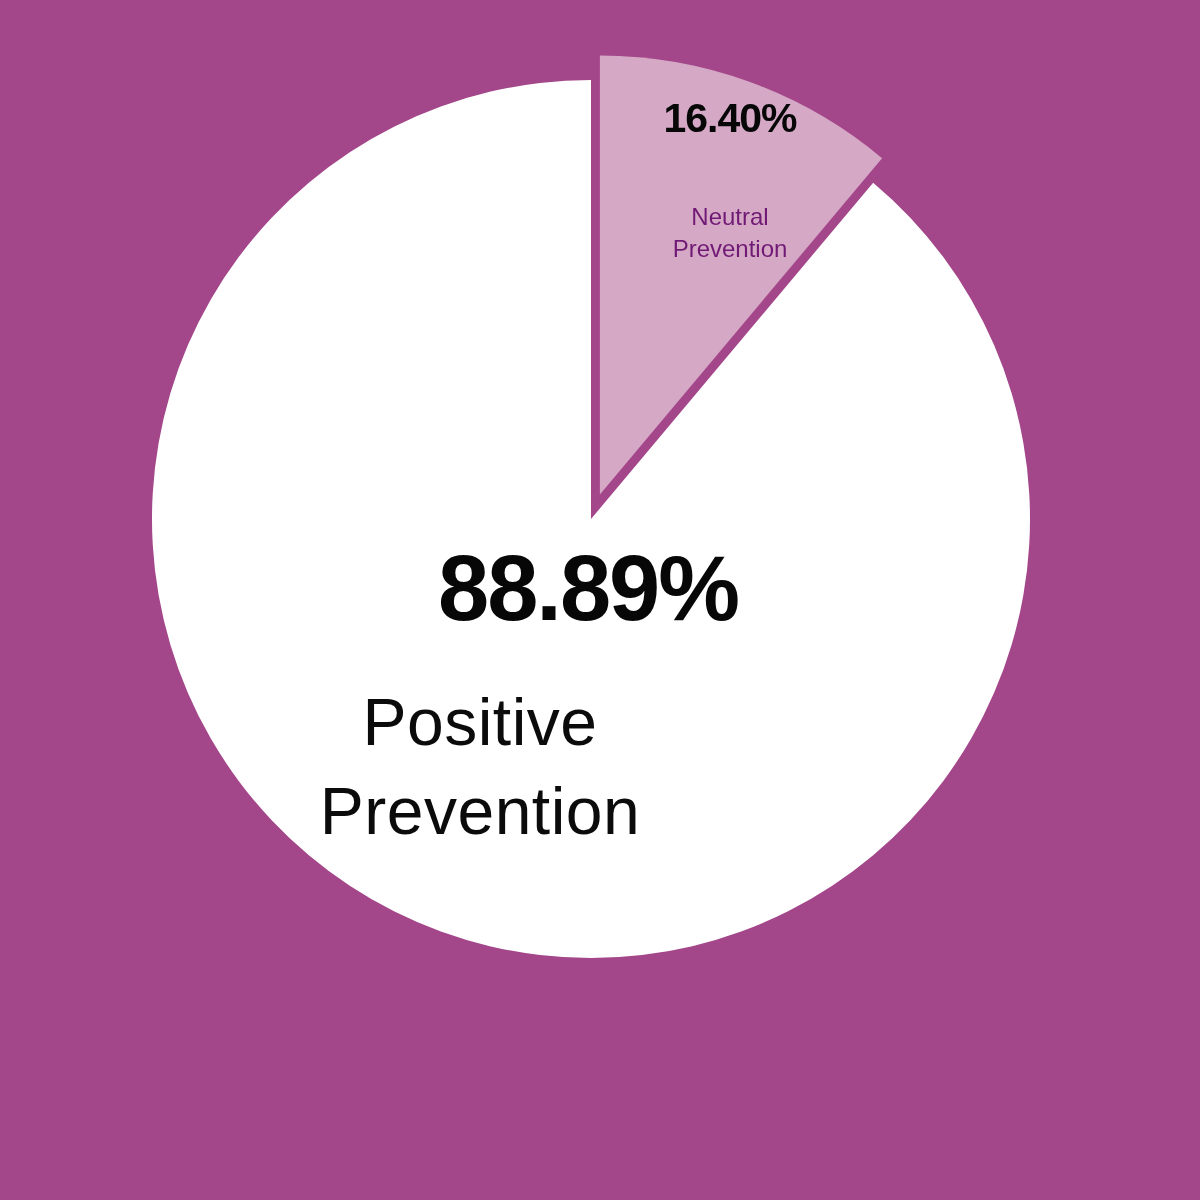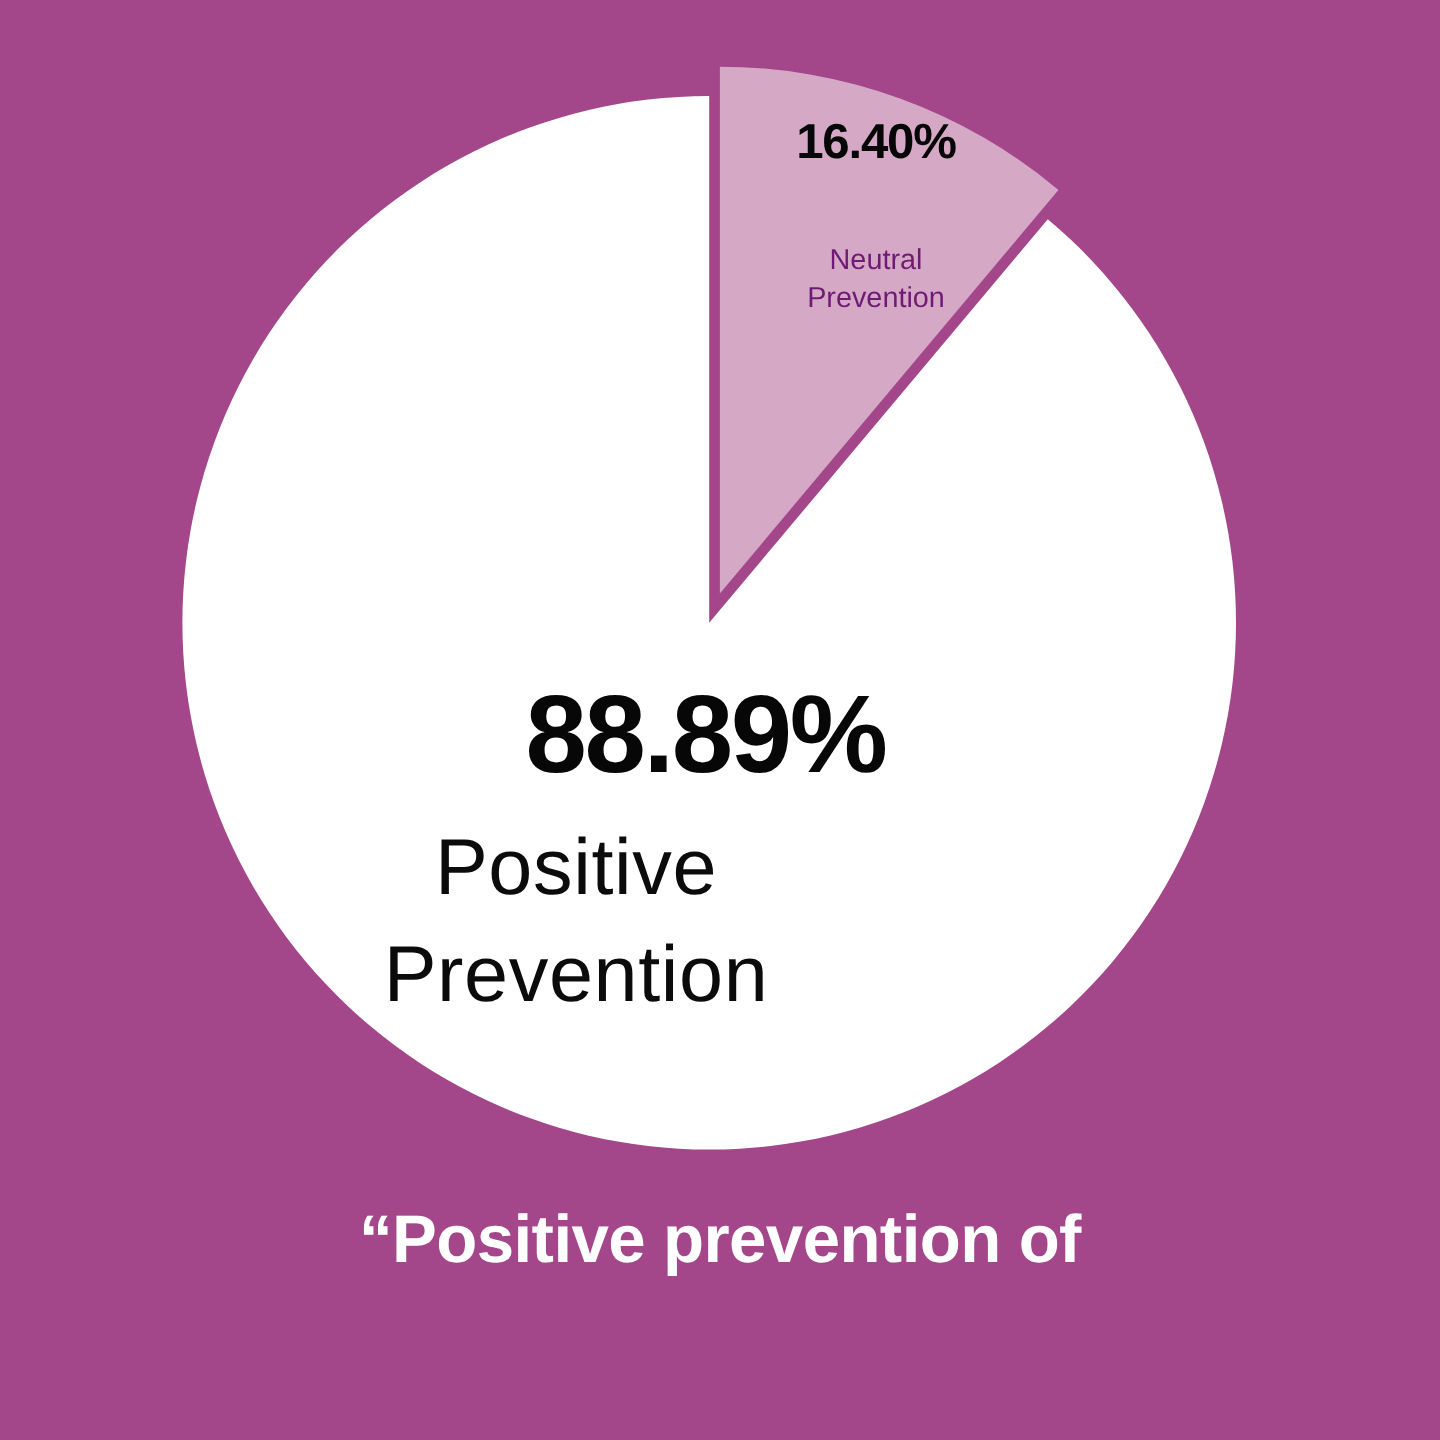--- a/index.html
+++ b/index.html
@@ -29,21 +29,21 @@
   .lbl {
     position: absolute;
     text-align: center;
     white-space: nowrap;
     line-height: 1;
   }
   
   #major-pct {
     left: 0;
     width: 1176px;
-    top: 566px;
+    top: 542px;
     font-size: 92px;
     font-weight: 900;
     letter-spacing: -2px;
     color: #070707;
   }
   #major-name {
     left: 0;
     width: 960px;
     top: 678px;
     font-size: 66px;
@@ -107,16 +107,15 @@
     <div>Prevention</div>
   </div>
 
   <div class="lbl" id="minor-pct">16.40%</div>
   <div class="lbl" id="minor-name">
     <div>Neutral</div>
     <div>Prevention</div>
   </div>
 
   <div id="caption" style="color: rgb(255, 255, 255);">
-    <span class="cline">“Positive prevention of</span>
   </div>
 
 </div>
 
 </body></html>

